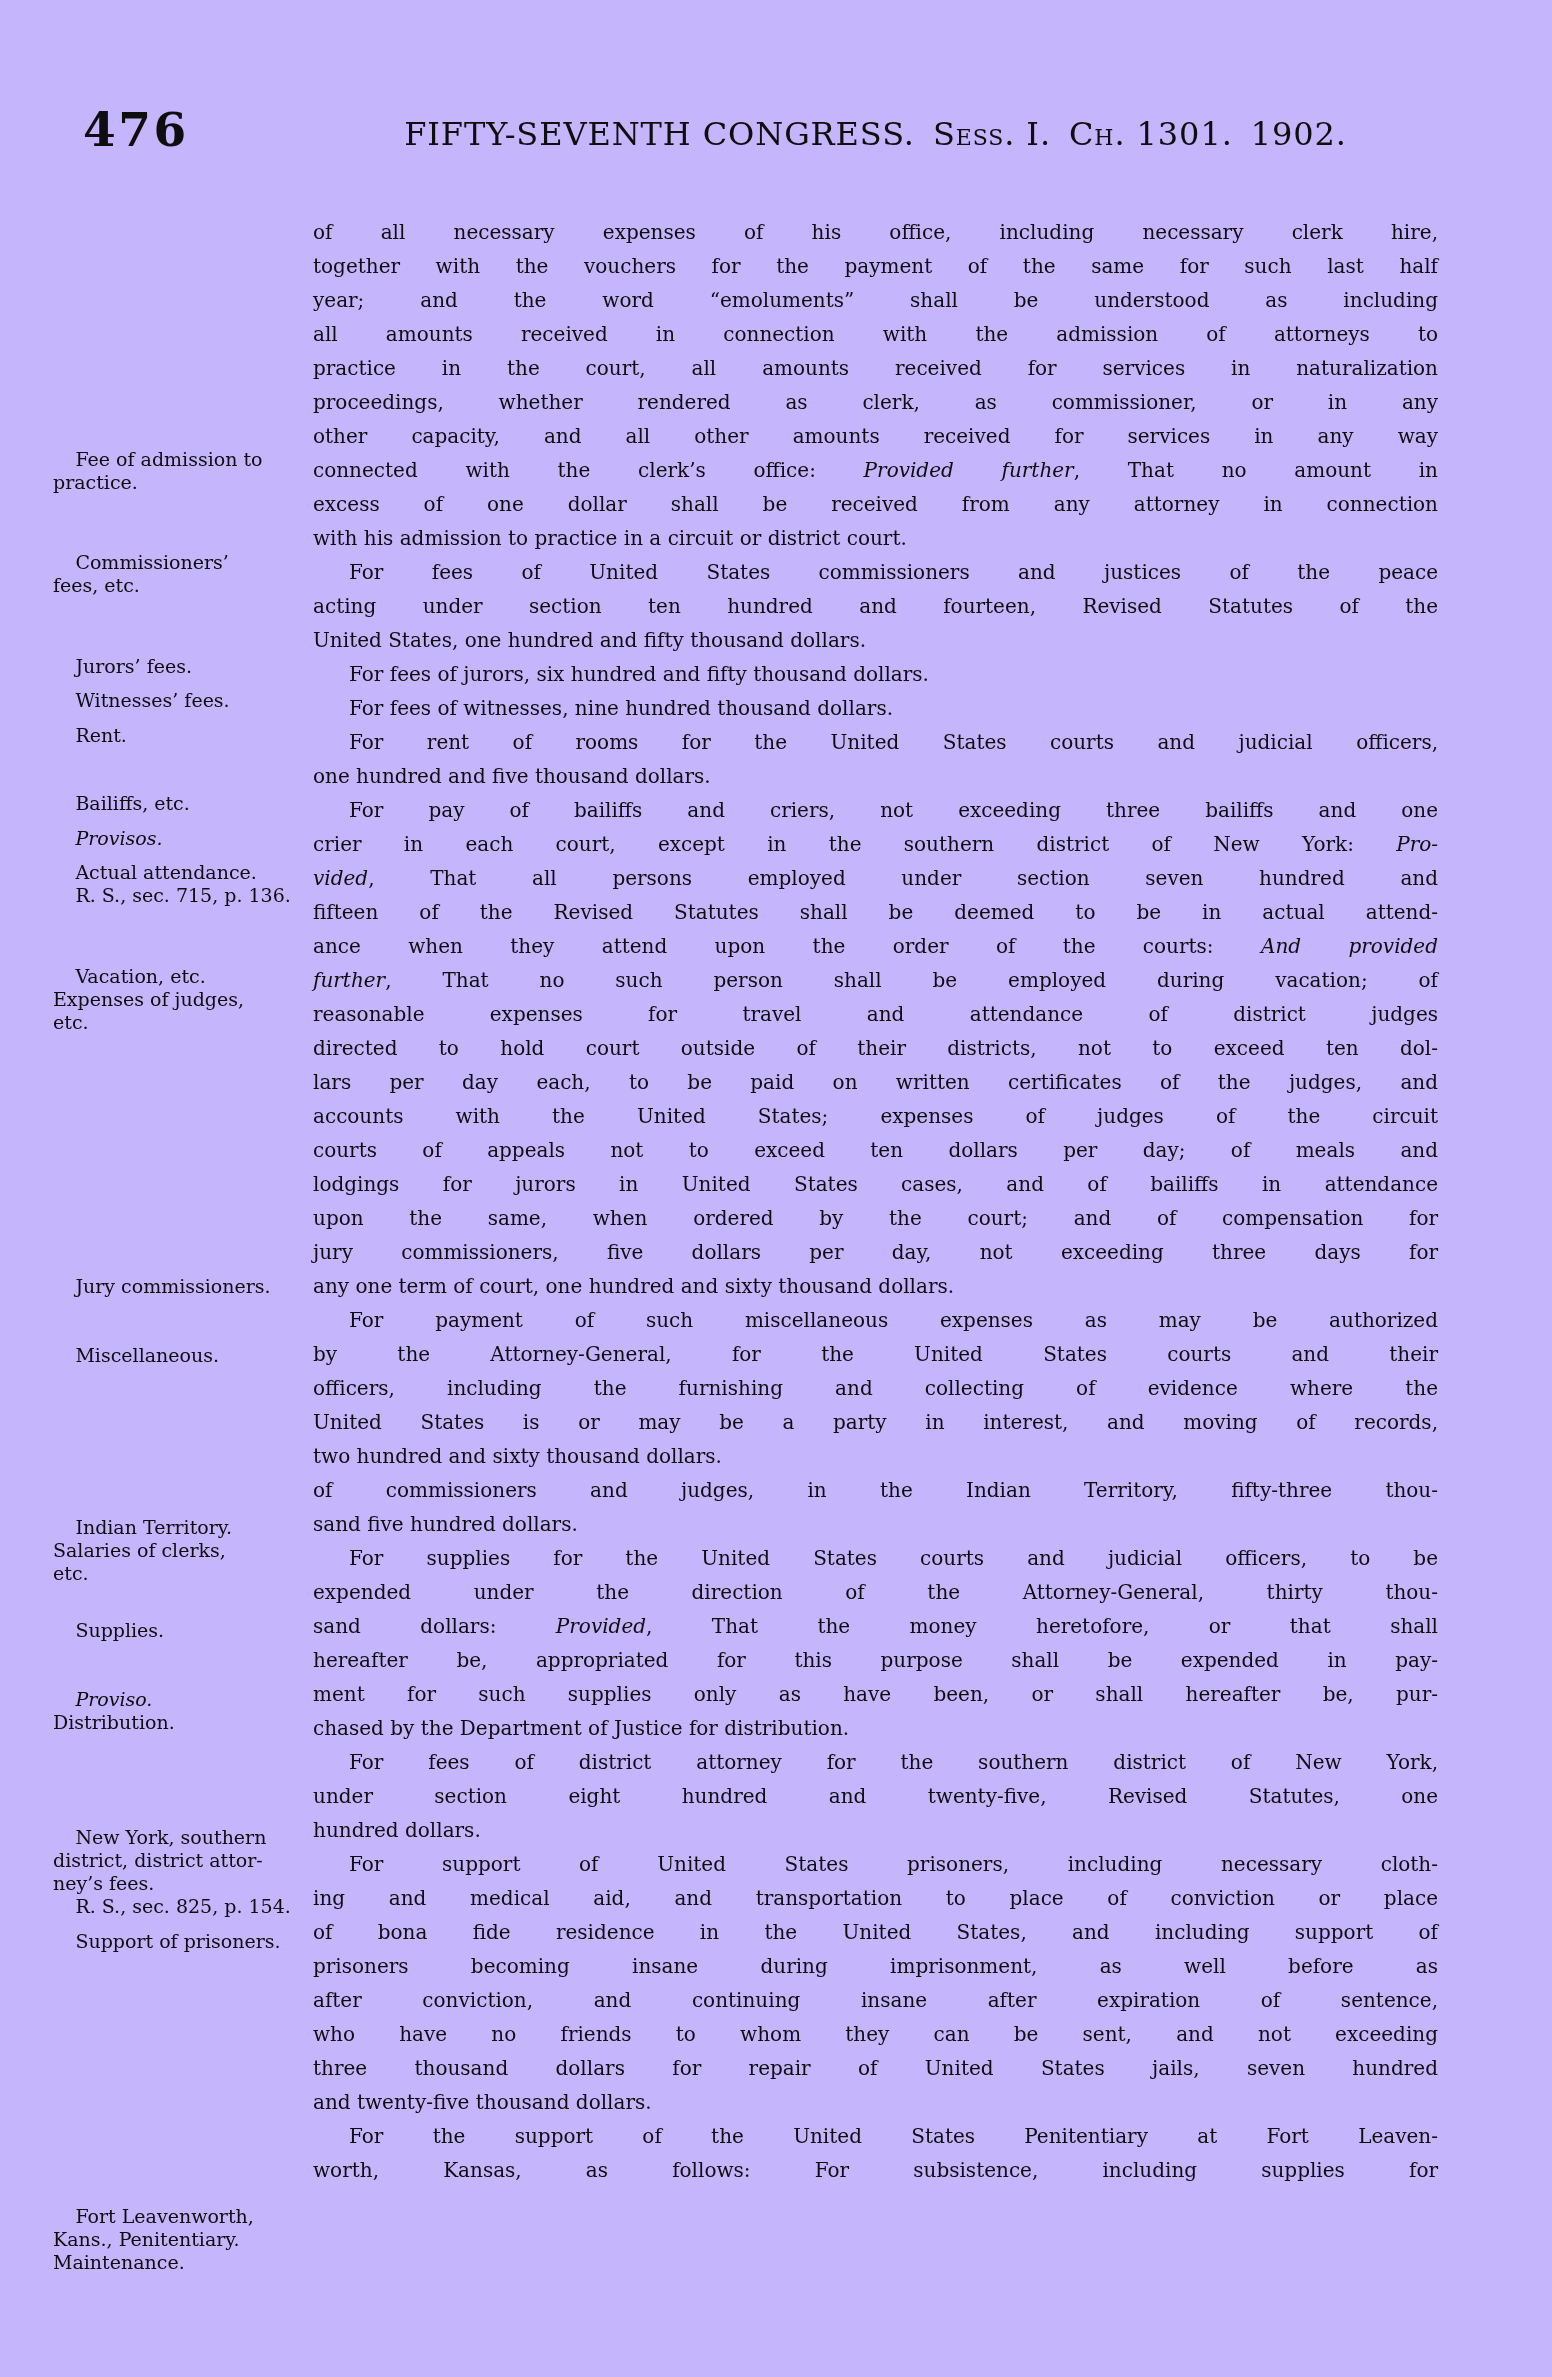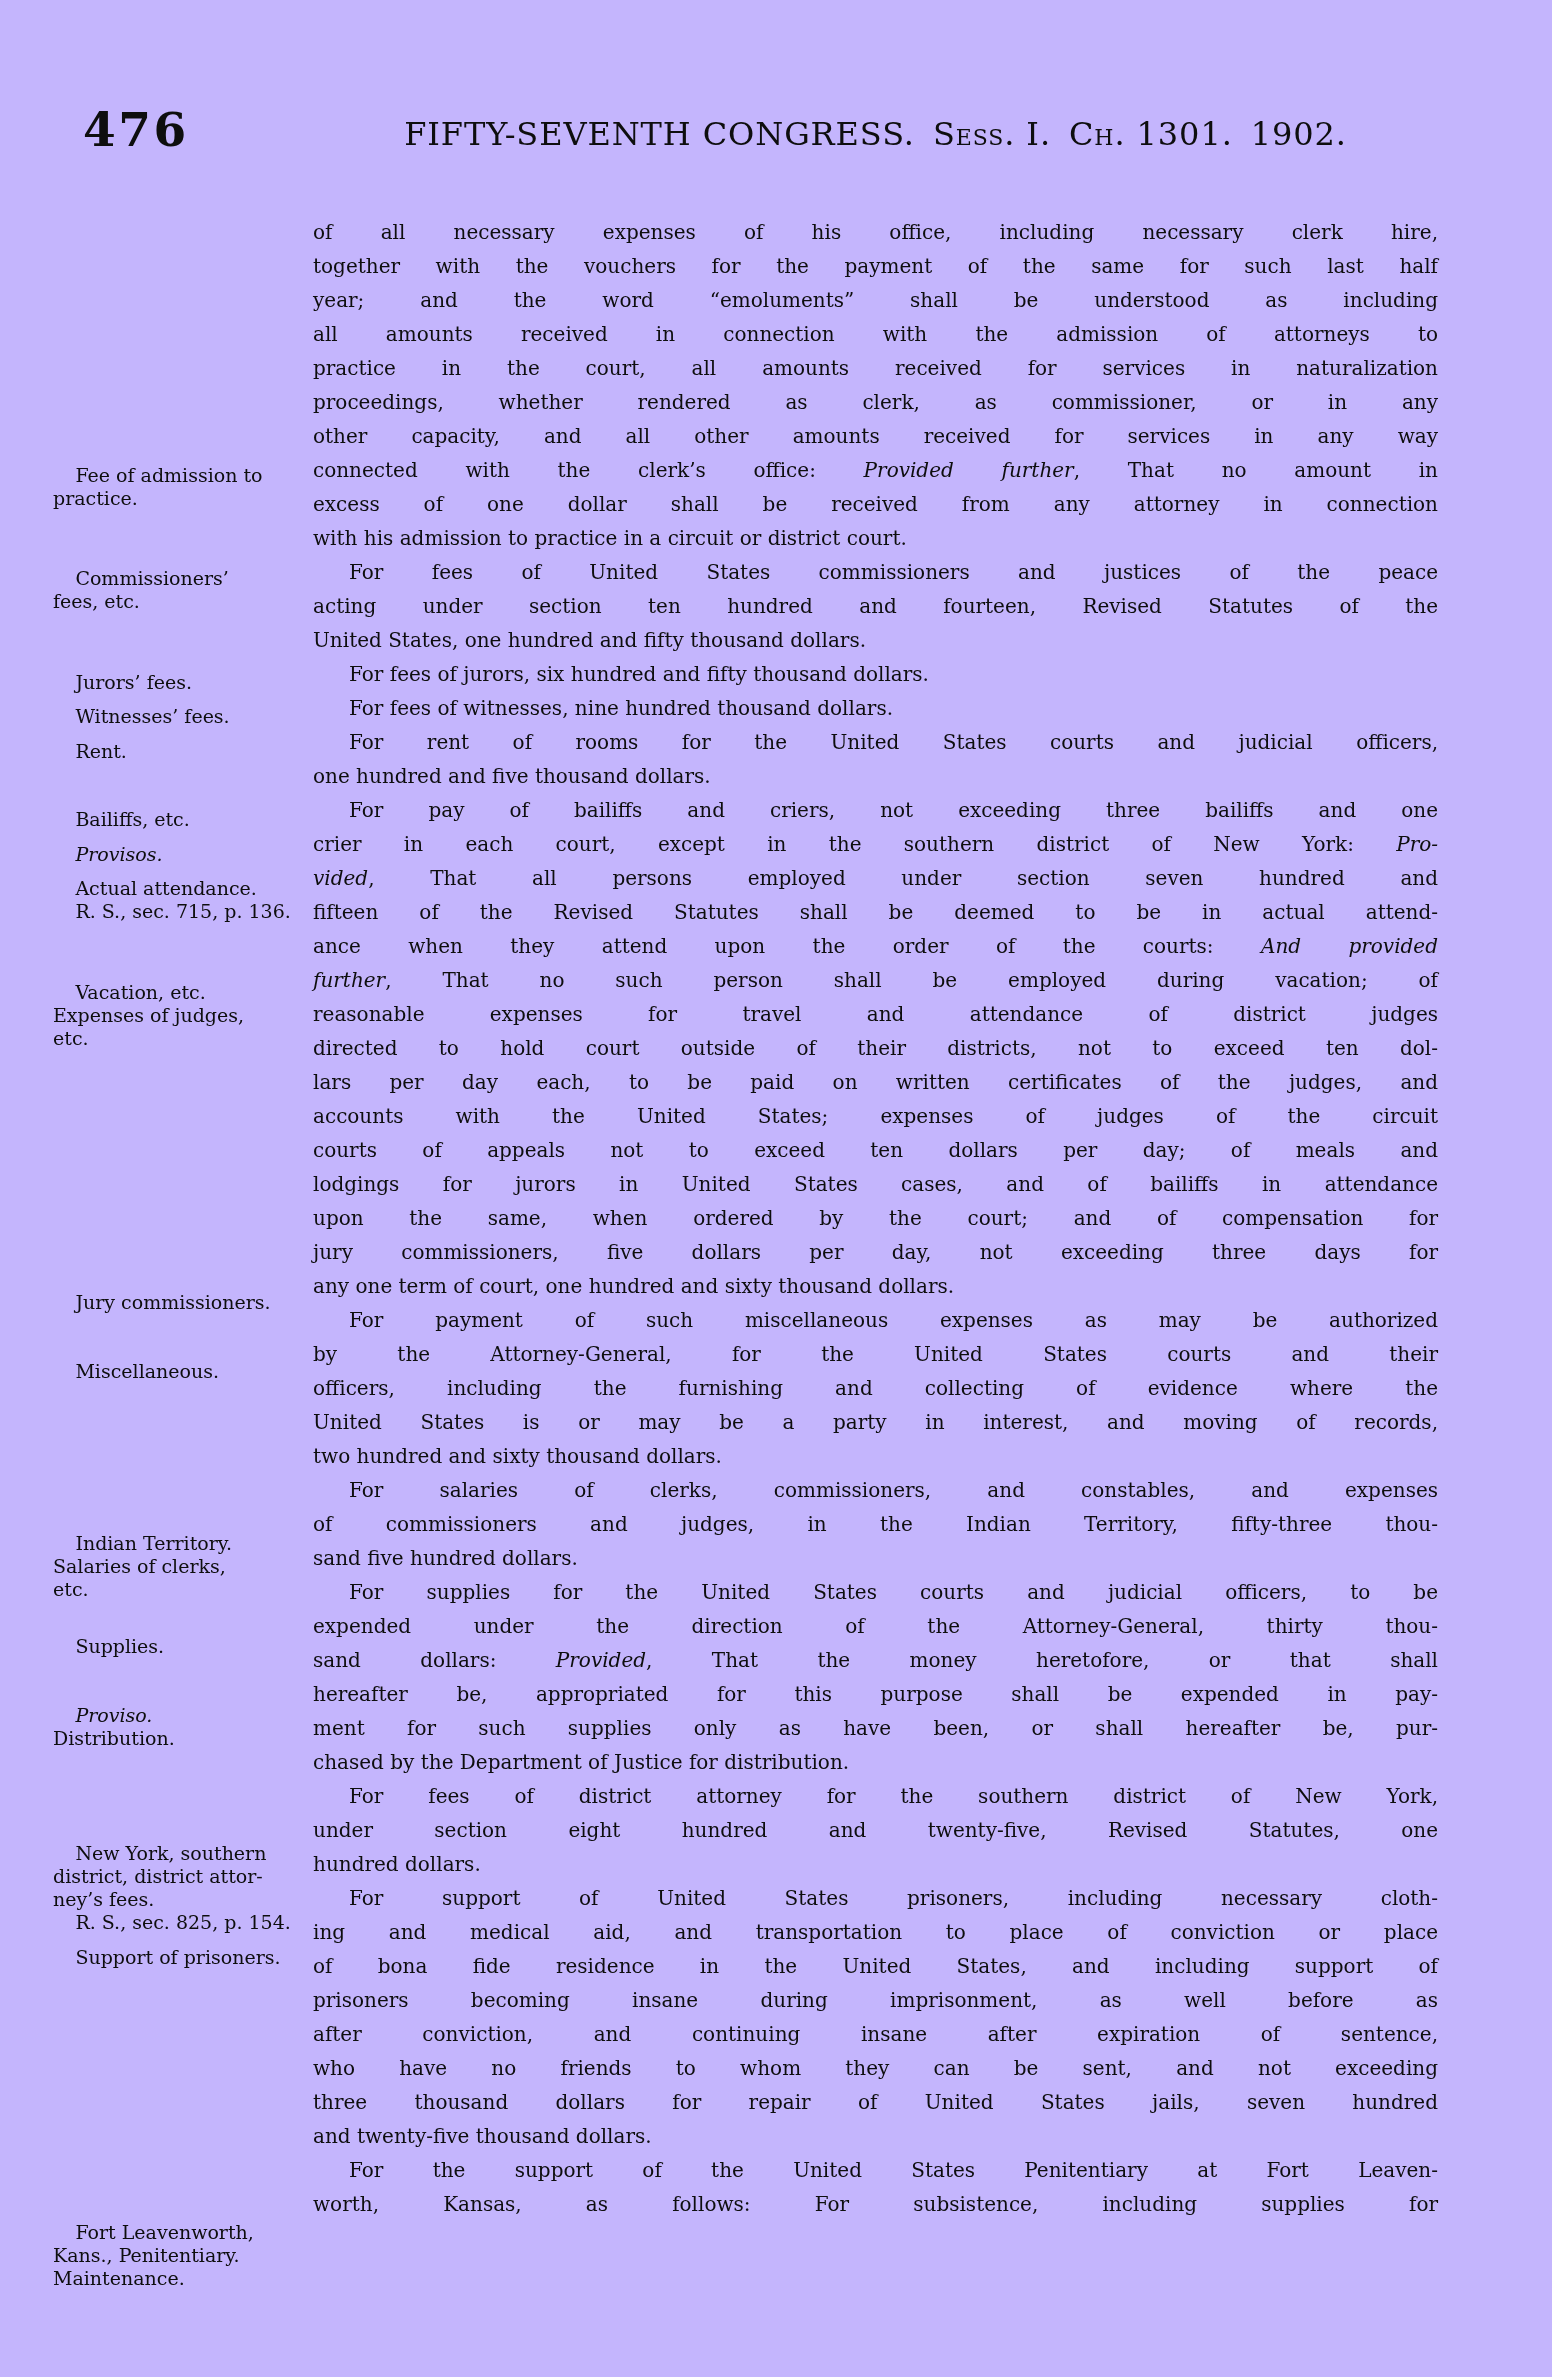--- a/index.html
+++ b/index.html
@@ -18,21 +18,21 @@
     font-size:32px; white-space:nowrap;
   }
   .running-header .part { font-variant:small-caps; letter-spacing:0.9px; }
   .body-col { position:absolute; left:313px; top:215px; width:1125px; }
   .body-line {
     height:34px; line-height:34px; font-size:20px;
     text-align:justify; text-align-last:justify;
   }
   .body-line.last { text-align-last:left; }
   .body-line.first-indent { padding-left:36px; }
-  .margin-notes-col { position:absolute; left:53px; top:16px; width:255px; height:1985px; }
+  .margin-notes-col { position:absolute; left:53px; top:0; width:255px; height:1985px; }
   .margin-note {
     position:absolute; left:0; width:255px;
     font-size:19px; line-height:23px; white-space:nowrap;
   }
   .note-line.ind { padding-left:22.4px; }
   i { font-style:italic; }
 </style>
 </head>
 <body>
 
@@ -145,21 +145,20 @@
       <div class="body-line"><span>courts of appeals not to exceed ten dollars per day; of meals and</span></div>
       <div class="body-line"><span>lodgings for jurors in United States cases, and of bailiffs in attendance</span></div>
       <div class="body-line"><span>upon the same, when ordered by the court; and of compensation for</span></div>
       <div class="body-line"><span>jury commissioners, five dollars per day, not exceeding three days for</span></div>
       <div class="body-line last"><span>any one term of court, one hundred and sixty thousand dollars.</span></div>
       <div class="body-line first-indent"><span>For payment of such miscellaneous expenses as may be authorized</span></div>
       <div class="body-line"><span>by the Attorney-General, for the United States courts and their</span></div>
       <div class="body-line"><span>officers, including the furnishing and collecting of evidence where the</span></div>
       <div class="body-line"><span>United States is or may be a party in interest, and moving of records,</span></div>
       <div class="body-line last"><span>two hundred and sixty thousand dollars.</span></div>
-      <div class="body-line first-indent"><span>For salaries of clerks, commissioners, and constables, and expenses</span></div>
       <div class="body-line"><span>of commissioners and judges, in the Indian Territory, fifty-three thou-</span></div>
       <div class="body-line last"><span>sand five hundred dollars.</span></div>
       <div class="body-line first-indent"><span>For supplies for the United States courts and judicial officers, to be</span></div>
       <div class="body-line"><span>expended under the direction of the Attorney-General, thirty thou-</span></div>
       <div class="body-line"><span>sand dollars: </span><i>Provided</i><span>, That the money heretofore, or that shall</span></div>
       <div class="body-line"><span>hereafter be, appropriated for this purpose shall be expended in pay-</span></div>
       <div class="body-line"><span>ment for such supplies only as have been, or shall hereafter be, pur-</span></div>
       <div class="body-line last"><span>chased by the Department of Justice for distribution.</span></div>
       <div class="body-line first-indent"><span>For fees of district attorney for the southern district of New York,</span></div>
       <div class="body-line"><span>under section eight hundred and twenty-five, Revised Statutes, one</span></div>

